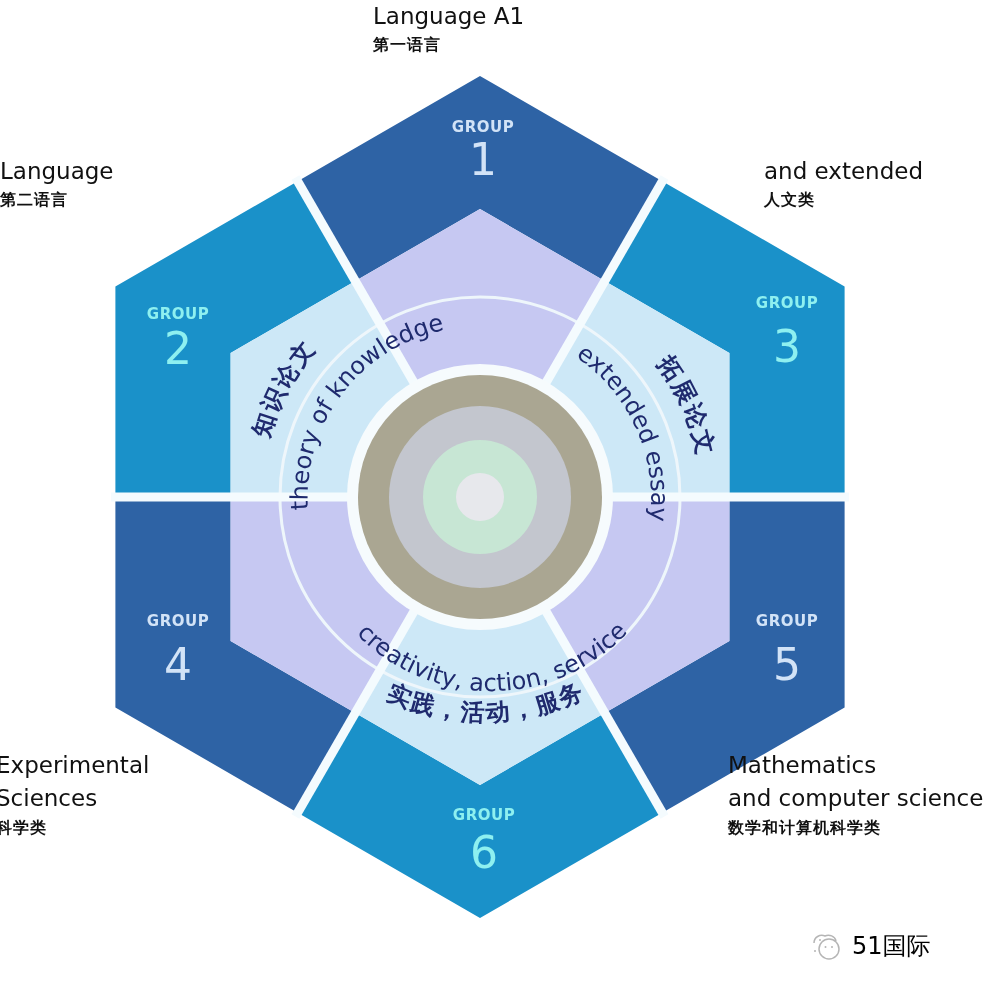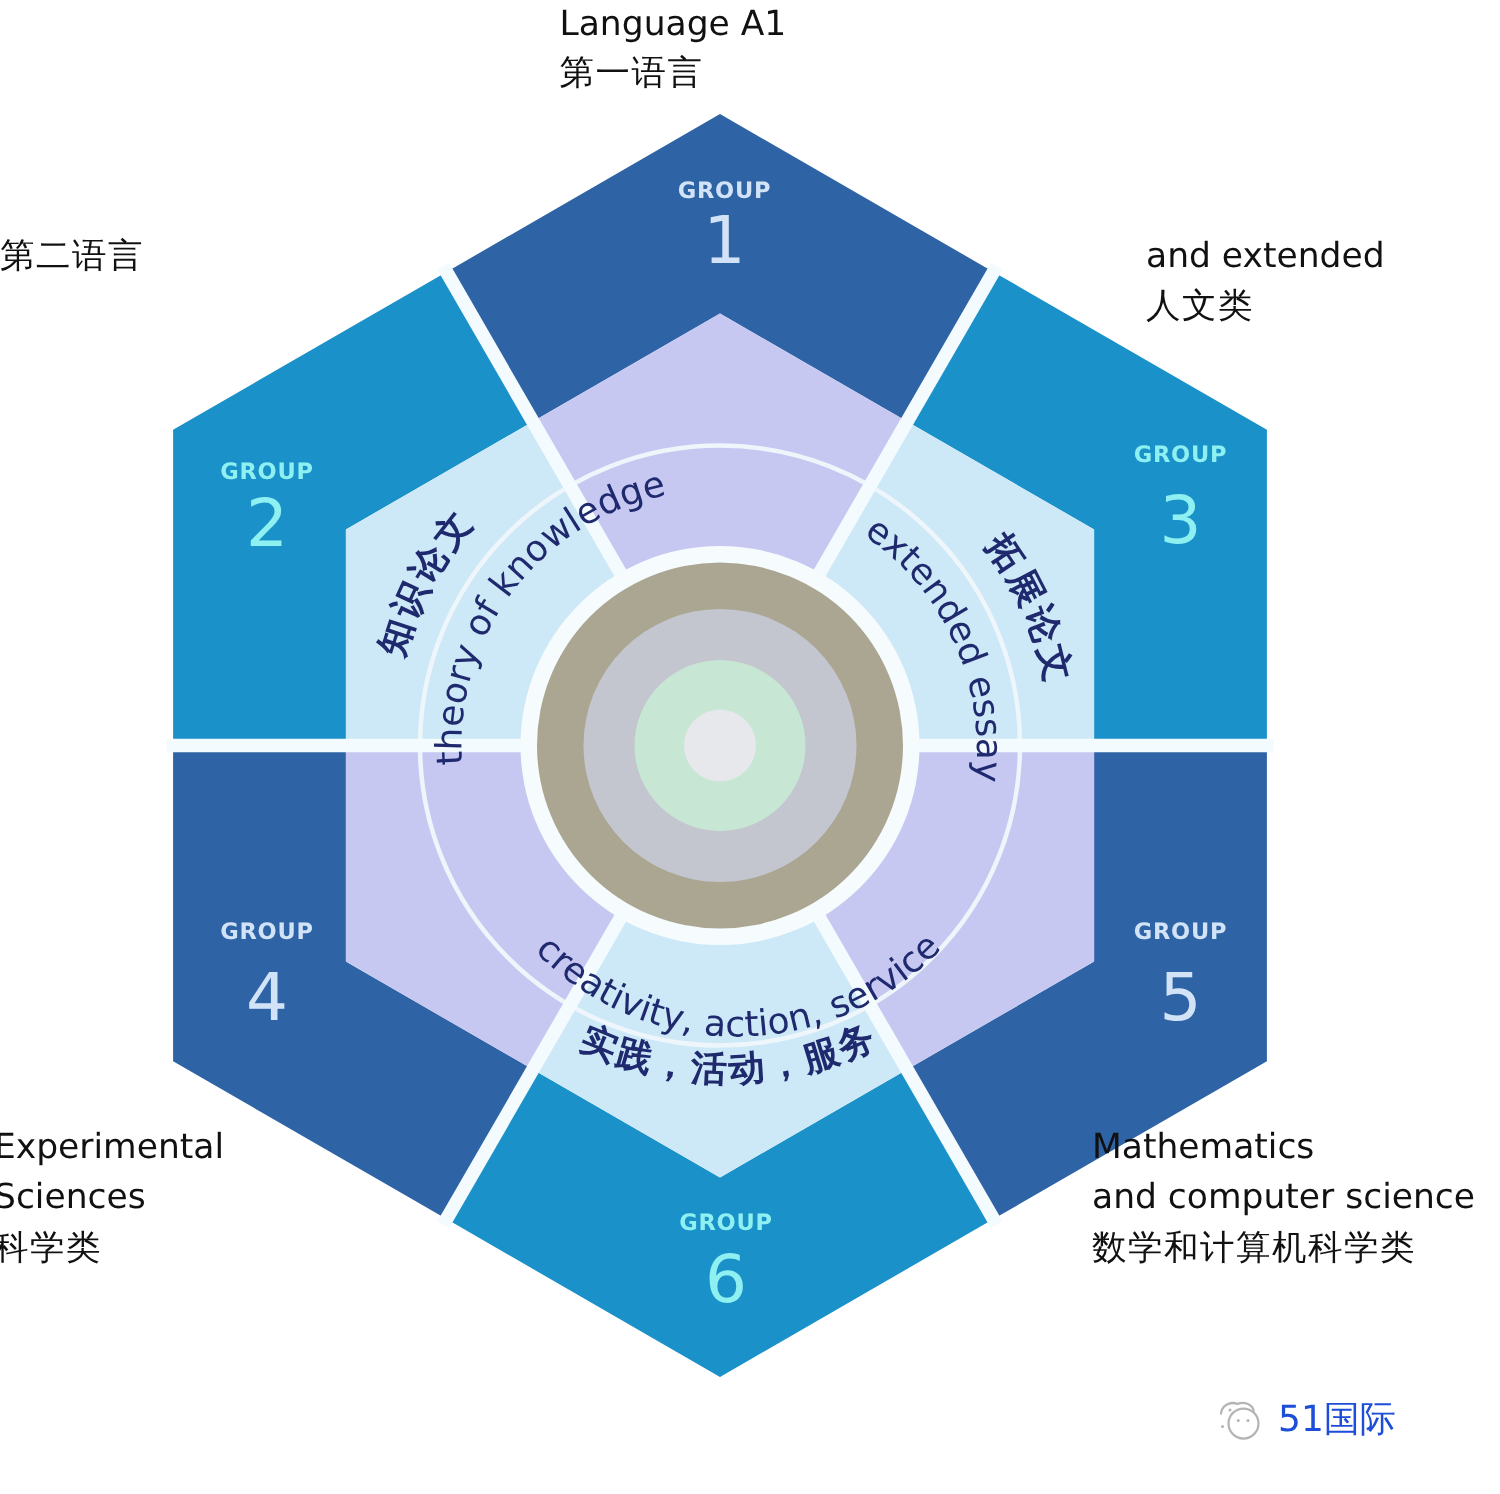--- a/index.html
+++ b/index.html
@@ -1,26 +1,26 @@
 <!DOCTYPE html>
 <html><head>
 <meta charset="utf-8">
 <style>
   html, body { margin: 0; padding: 0; background: #ffffff; }
   body { width: 1000px; height: 996px; position: relative; overflow: hidden;
          font-family: "DejaVu Sans", "Liberation Sans", sans-serif; }
   #diagram { position: absolute; left: 0; top: 0; width: 1000px; height: 996px; }
   .label { position: absolute; text-align: left; color: #111111; line-height: 1.45; }
   .label .en { font-size: 23px; display: block; white-space: nowrap; }
-  .label .zh { font-size: 23px; font-weight: normal; display: block; white-space: nowrap; letter-spacing: 1px; }
+  .label .zh { font-size: 16px; font-weight: bold; display: block; white-space: nowrap; letter-spacing: 1px; }
   .grp-word { font-family: "DejaVu Sans", sans-serif; font-weight: bold; font-size: 15px; letter-spacing: 0.5px; }
   .grp-num { font-family: "DejaVu Sans", sans-serif; font-size: 44px; }
   .arc-en { font-family: "DejaVu Sans", sans-serif; font-size: 24px; fill: #1f2a6e; }
   .arc-zh { font-family: "DejaVu Sans", sans-serif; font-size: 24px; font-weight: bold; fill: #1f2a6e; letter-spacing: 2px; }
-  .watermark { position: absolute; left: 810px; top: 926px; height: 40px; display: flex; align-items: center; gap: 8px; color: #1d4ed8; font-size: 24px; }
+  .watermark { position: absolute; left: 810px; top: 926px; height: 40px; display: flex; align-items: center; gap: 8px; color: #000000; font-size: 24px; }
   .wm-icon { width: 34px; height: 30px; }
 </style>
 </head>
 <body>
 
 <svg id="diagram" viewBox="0 0 1000 996" xmlns="http://www.w3.org/2000/svg">
   <defs>
 
     <path id="arc-tok-en" d="M 312 535 A 170 170 0 0 1 470 327"></path>
     <path id="arc-tok-zh" d="M 262 476 A 222 222 0 0 1 344 322"></path>
@@ -106,20 +106,21 @@
   <text class="arc-zh">
     <textPath href="#arc-cas-zh" startOffset="50%" text-anchor="middle">实践，活动，服务</textPath>
   </text>
 </svg>
 
 <div class="label" style="left:373px; top:0px; width:200px;">
   <span class="en">Language A1</span>
   <span class="zh">第一语言</span>
 </div>
 <div class="label" style="left:0px; top:155px; width:120px;">
+  <span class="en">Language</span>
   <span class="zh">第二语言</span>
 </div>
 <div class="label" style="left:764px; top:155px; width:200px;">
   <span class="en">and extended</span>
   <span class="zh">人文类</span>
 </div>
 <div class="label" style="left:-4px; top:749px; width:164px;">
   <span class="en">Experimental</span>
   <span class="en">Sciences</span>
   <span class="zh">科学类</span>

